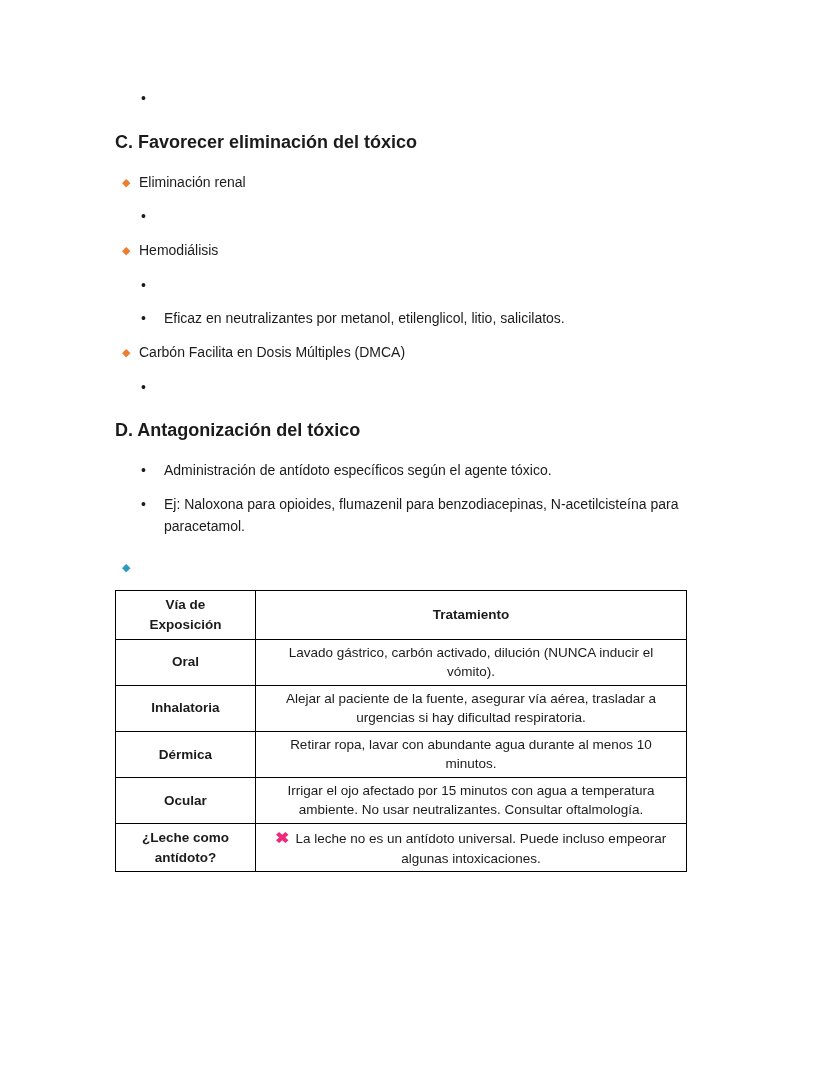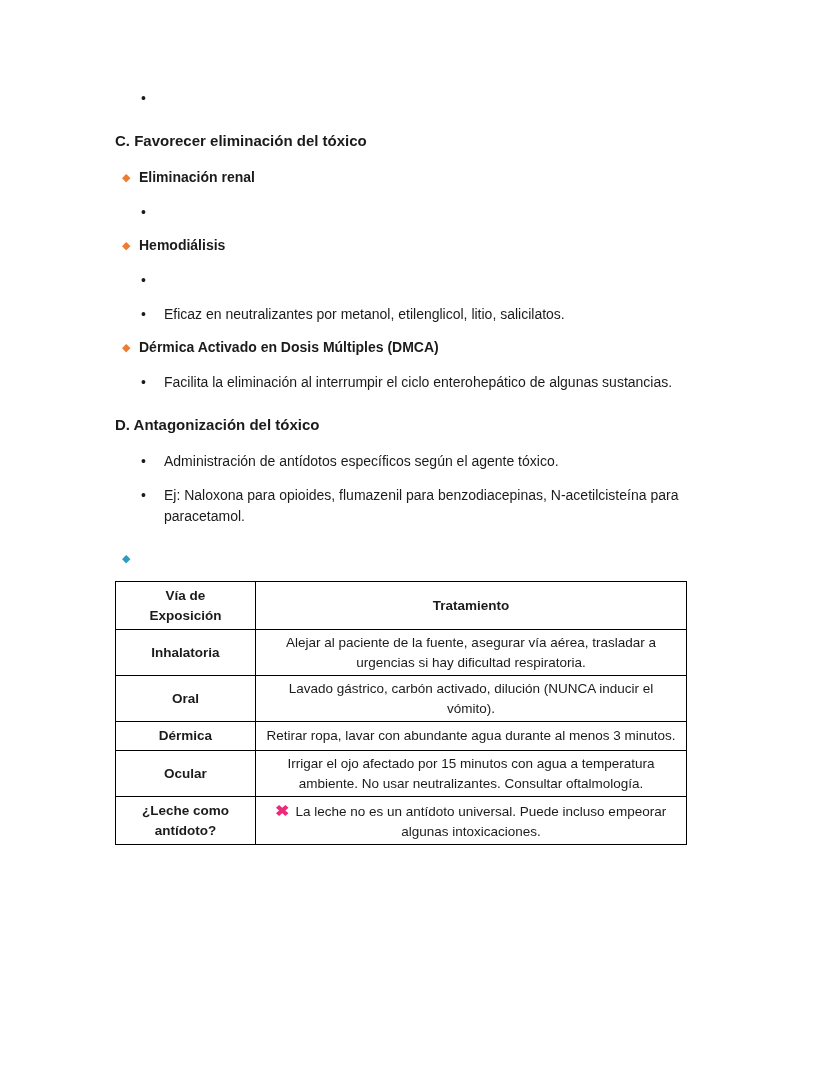--- a/index.html
+++ b/index.html
@@ -15,24 +15,24 @@
     font-size: 14px;
     line-height: 1.55;
     color: #1b1b1b;
   }
   .li { display: flex; align-items: flex-start; margin: 0 0 12px 0; }
   .li .marker { flex: 0 0 23px; width: 23px; }
   .li.bullet { margin-left: 26px; }
   .li.bullet .marker { font-size: 14px; }
   .li.diamond-row { margin-left: 7px; margin-bottom: 13px; }
   .li.diamond-row .marker { flex: 0 0 17px; width: 17px; font-size: 11px; padding-top: 2px; }
-  .bold { font-weight: bold; }
+  .bold { font-weight: normal; }
   .sec-title {
     font-weight: bold;
-    font-size: 15px;
+    font-size: 18px;
     margin: 19px 0 15px 0;
   }
   .tbl-title { margin-top: 20px; margin-bottom: 14px; }
   table.treatment {
     border-collapse: collapse;
     width: 572px;
     margin-top: 14px;
     table-layout: fixed;
   }
   table.treatment th,
@@ -82,32 +82,31 @@
   <div class="li bullet">
     <span class="marker">•</span>
   </div>
   <div class="li bullet">
     <span class="marker">•</span>
     <span class="t">Eficaz en neutralizantes por metanol, etilenglicol, litio, salicilatos.</span>
   </div>
 
   <div class="li diamond-row">
     <span class="marker" style="color: rgb(237, 125, 49);">◆</span>
-    <span class="t bold">Dérmica Activado en Dosis Múltiples (DMCA)</span>
+    <span class="t bold">Carbón Facilita en Dosis Múltiples (DMCA)</span>
   </div>
   <div class="li bullet">
     <span class="marker">•</span>
-    <span class="t">Facilita la eliminación al interrumpir el ciclo enterohepático de algunas sustancias.</span>
   </div>
 
   <div class="sec-title">D. Antagonización del tóxico</div>
 
   <div class="li bullet">
     <span class="marker">•</span>
-    <span class="t">Administración de antídotos específicos según el agente tóxico.</span>
+    <span class="t">Administración de antídoto específicos según el agente tóxico.</span>
   </div>
   <div class="li bullet">
     <span class="marker">•</span>
     <span class="t">Ej: Naloxona para opioides, flumazenil para benzodiacepinas, N-acetilcisteína para paracetamol.</span>
   </div>
 
   <div class="li diamond-row tbl-title">
     <span class="marker" style="color: rgb(46, 155, 192);">◆</span>
   </div>
 
@@ -117,30 +116,30 @@
         <col class="c2">
       </colgroup>
     <thead>
       <tr>
         <th>Vía de Exposición</th>
         <th>Tratamiento</th>
       </tr>
     </thead>
     <tbody>
       <tr>
+        <td class="lbl">Oral</td>
+        <td>Lavado gástrico, carbón activado, dilución (NUNCA inducir el vómito).</td>
+      </tr>
+      <tr>
         <td class="lbl">Inhalatoria</td>
         <td>Alejar al paciente de la fuente, asegurar vía aérea, trasladar a urgencias si hay dificultad respiratoria.</td>
       </tr>
       <tr>
-        <td class="lbl">Oral</td>
-        <td>Lavado gástrico, carbón activado, dilución (NUNCA inducir el vómito).</td>
-      </tr>
-      <tr>
         <td class="lbl">Dérmica</td>
-        <td>Retirar ropa, lavar con abundante agua durante al menos 3 minutos.</td>
+        <td>Retirar ropa, lavar con abundante agua durante al menos 10 minutos.</td>
       </tr>
       <tr>
         <td class="lbl">Ocular</td>
         <td>Irrigar el ojo afectado por 15 minutos con agua a temperatura ambiente. No usar neutralizantes. Consultar oftalmología.</td>
       </tr>
       <tr>
         <td class="lbl">¿Leche como antídoto?</td>
         <td><span class="x-mark" style="color: rgb(238, 42, 123);">✖</span><span>La leche no es un antídoto universal. Puede incluso empeorar algunas intoxicaciones.</span></td>
       </tr>
     </tbody>

